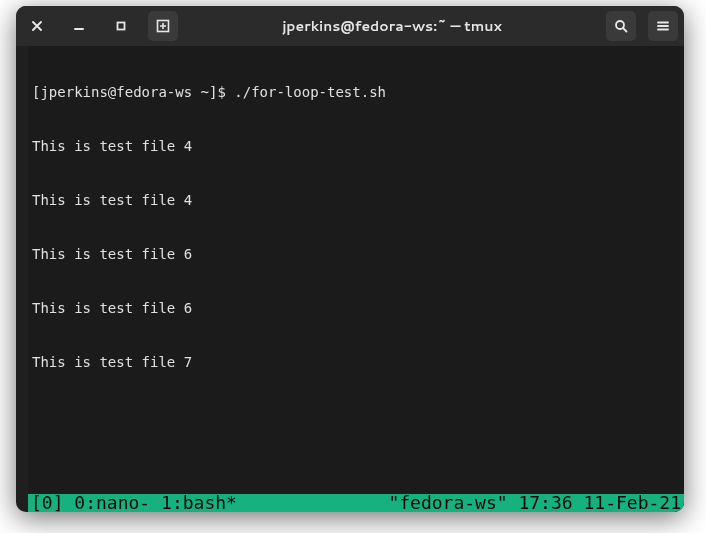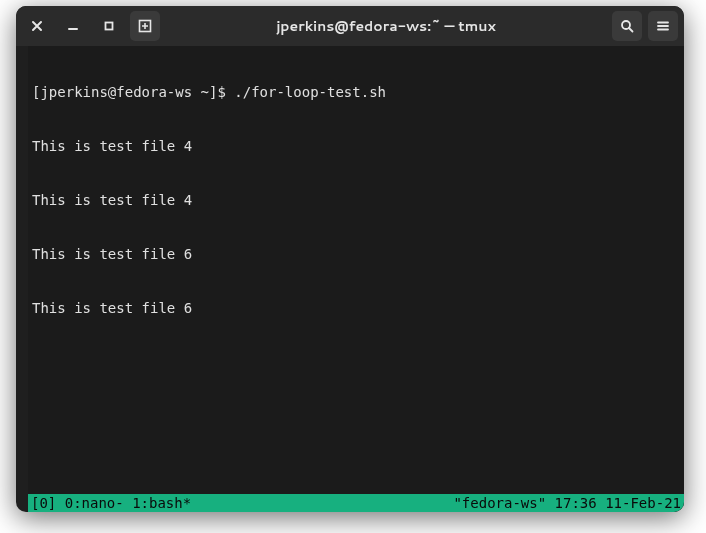--- a/index.html
+++ b/index.html
@@ -26,21 +26,21 @@
     overflow: hidden;
     display: flex;
     flex-direction: column;
   }
   .titlebar {
     height: 40px;
     background: #2b2b2b;
     display: flex;
     align-items: center;
     padding: 0 6px;
-    gap: 6px;
+    gap: 12px;
     color: #e6e6e6;
     font-family: Cantarell, "DejaVu Sans", Arial, sans-serif;
     font-weight: 700;
     font-size: 14px;
   }
   .tb-btn {
     width: 30px;
     height: 30px;
     border-radius: 5px;
     display: flex;
@@ -73,21 +73,21 @@
   }
   .term-line { height: 18px; }
   .statusbar {
     position: absolute;
     left: 0;
     right: 0;
     bottom: 0;
     height: 18px;
     background: #17b07f;
     color: #0a0a0a;
-    font-size: 14px;
+    font-size: 18px;
     line-height: 18px;
     display: flex;
     padding: 0 3px;
   }
   .status-left { flex: 0 0 auto; }
   .status-fill { flex: 1; }
   .status-right { flex: 0 0 auto; }
 </style>
 </head>
 <body>
@@ -144,20 +144,21 @@
         </span>
       </div>
     </div>
 
     <div class="terminal">
       <div class="term-line"><span>[jperkins@fedora-ws ~]$ </span><span>./for-loop-test.sh</span></div>
       <div class="term-line">This is test file 4</div>
       <div class="term-line">This is test file 4</div>
       <div class="term-line">This is test file 6</div>
       <div class="term-line">This is test file 6</div>
+      <div class="term-line">This is test file 7</div>
       
 
       <div class="statusbar">
         <span class="status-left">[0] 0:nano- 1:bash*</span>
         <span class="status-fill"></span>
         <span class="status-right">"fedora-ws" 17:36 11-Feb-21</span>
       </div>
     </div>
 
   </div>

